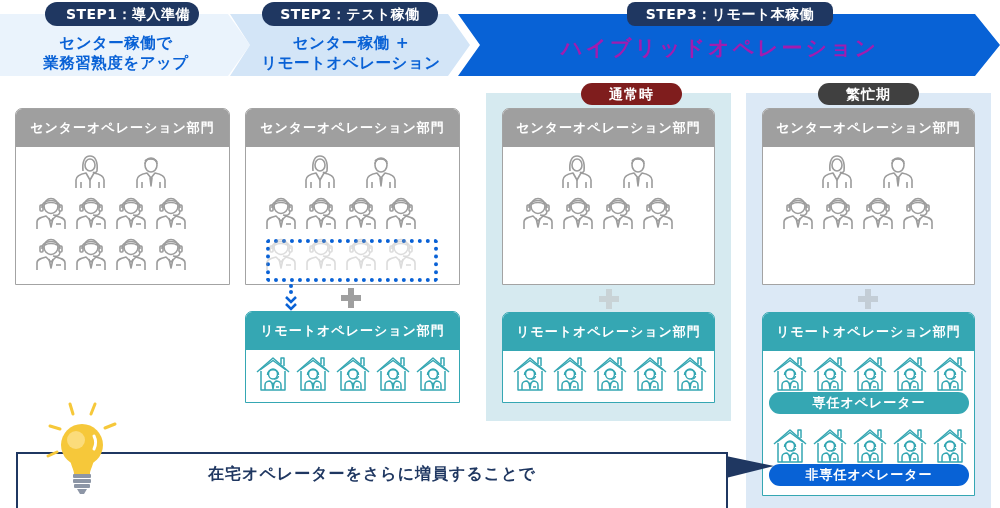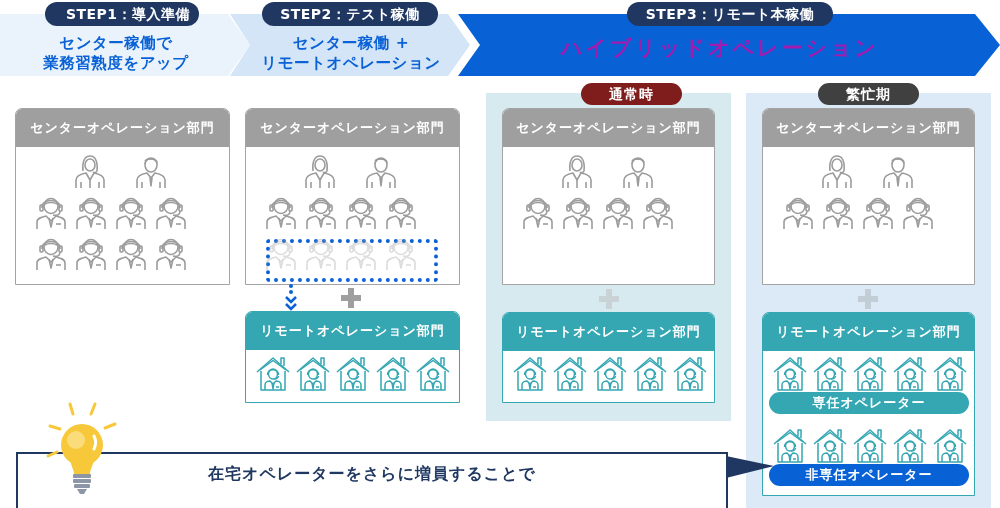--- a/index.html
+++ b/index.html
@@ -140,21 +140,21 @@
 </div>
 
 <div class="step-pill" style="left:45px;top:2px;width:154px;padding-left:12px;">STEP1：導入準備</div>
 <div class="chev-text" style="left:0;top:33px;width:232px;">センター稼働で</div>
 <div class="chev-text" style="left:0;top:53px;width:232px;">業務習熟度をアップ</div>
 
 <div class="step-pill" style="left:262px;top:2px;width:176px;">STEP2：テスト稼働</div>
 <div class="chev-text" style="left:240px;top:33px;width:222px;">センター稼働 +</div>
 <div class="chev-text" style="left:240px;top:53px;width:222px;">リモートオペレーション</div>
 
-<div class="step-pill" style="left:627px;top:2px;width:206px;">STEP3：リモート本稼働</div>
+<div class="step-pill" style="left:627px;top:2px;width:206px;border-radius:8px;">STEP3：リモート本稼働</div>
 <div class="chev-text big" style="left:470px;top:33px;width:500px;">ハイブリッドオペレーション</div>
 
 <div class="phase-bg" style="left:486px;top:93px;width:245px;height:328px;background:#d6eaf0;"></div>
 <div class="phase-pill" style="left:581px;top:83px;width:101px;background:#7f1d1d;">通常時</div>
 
 <div class="phase-bg" style="left:746px;top:93px;width:245px;height:415px;background:#dce9f6;"></div>
 <div class="phase-pill" style="left:818px;top:83px;width:101px;background:#404040;">繁忙期</div>
 
 <div class="dept" style="left:15px;top:108px;width:215px;height:177px;">
   <div class="dept-head">センターオペレーション部門</div>

